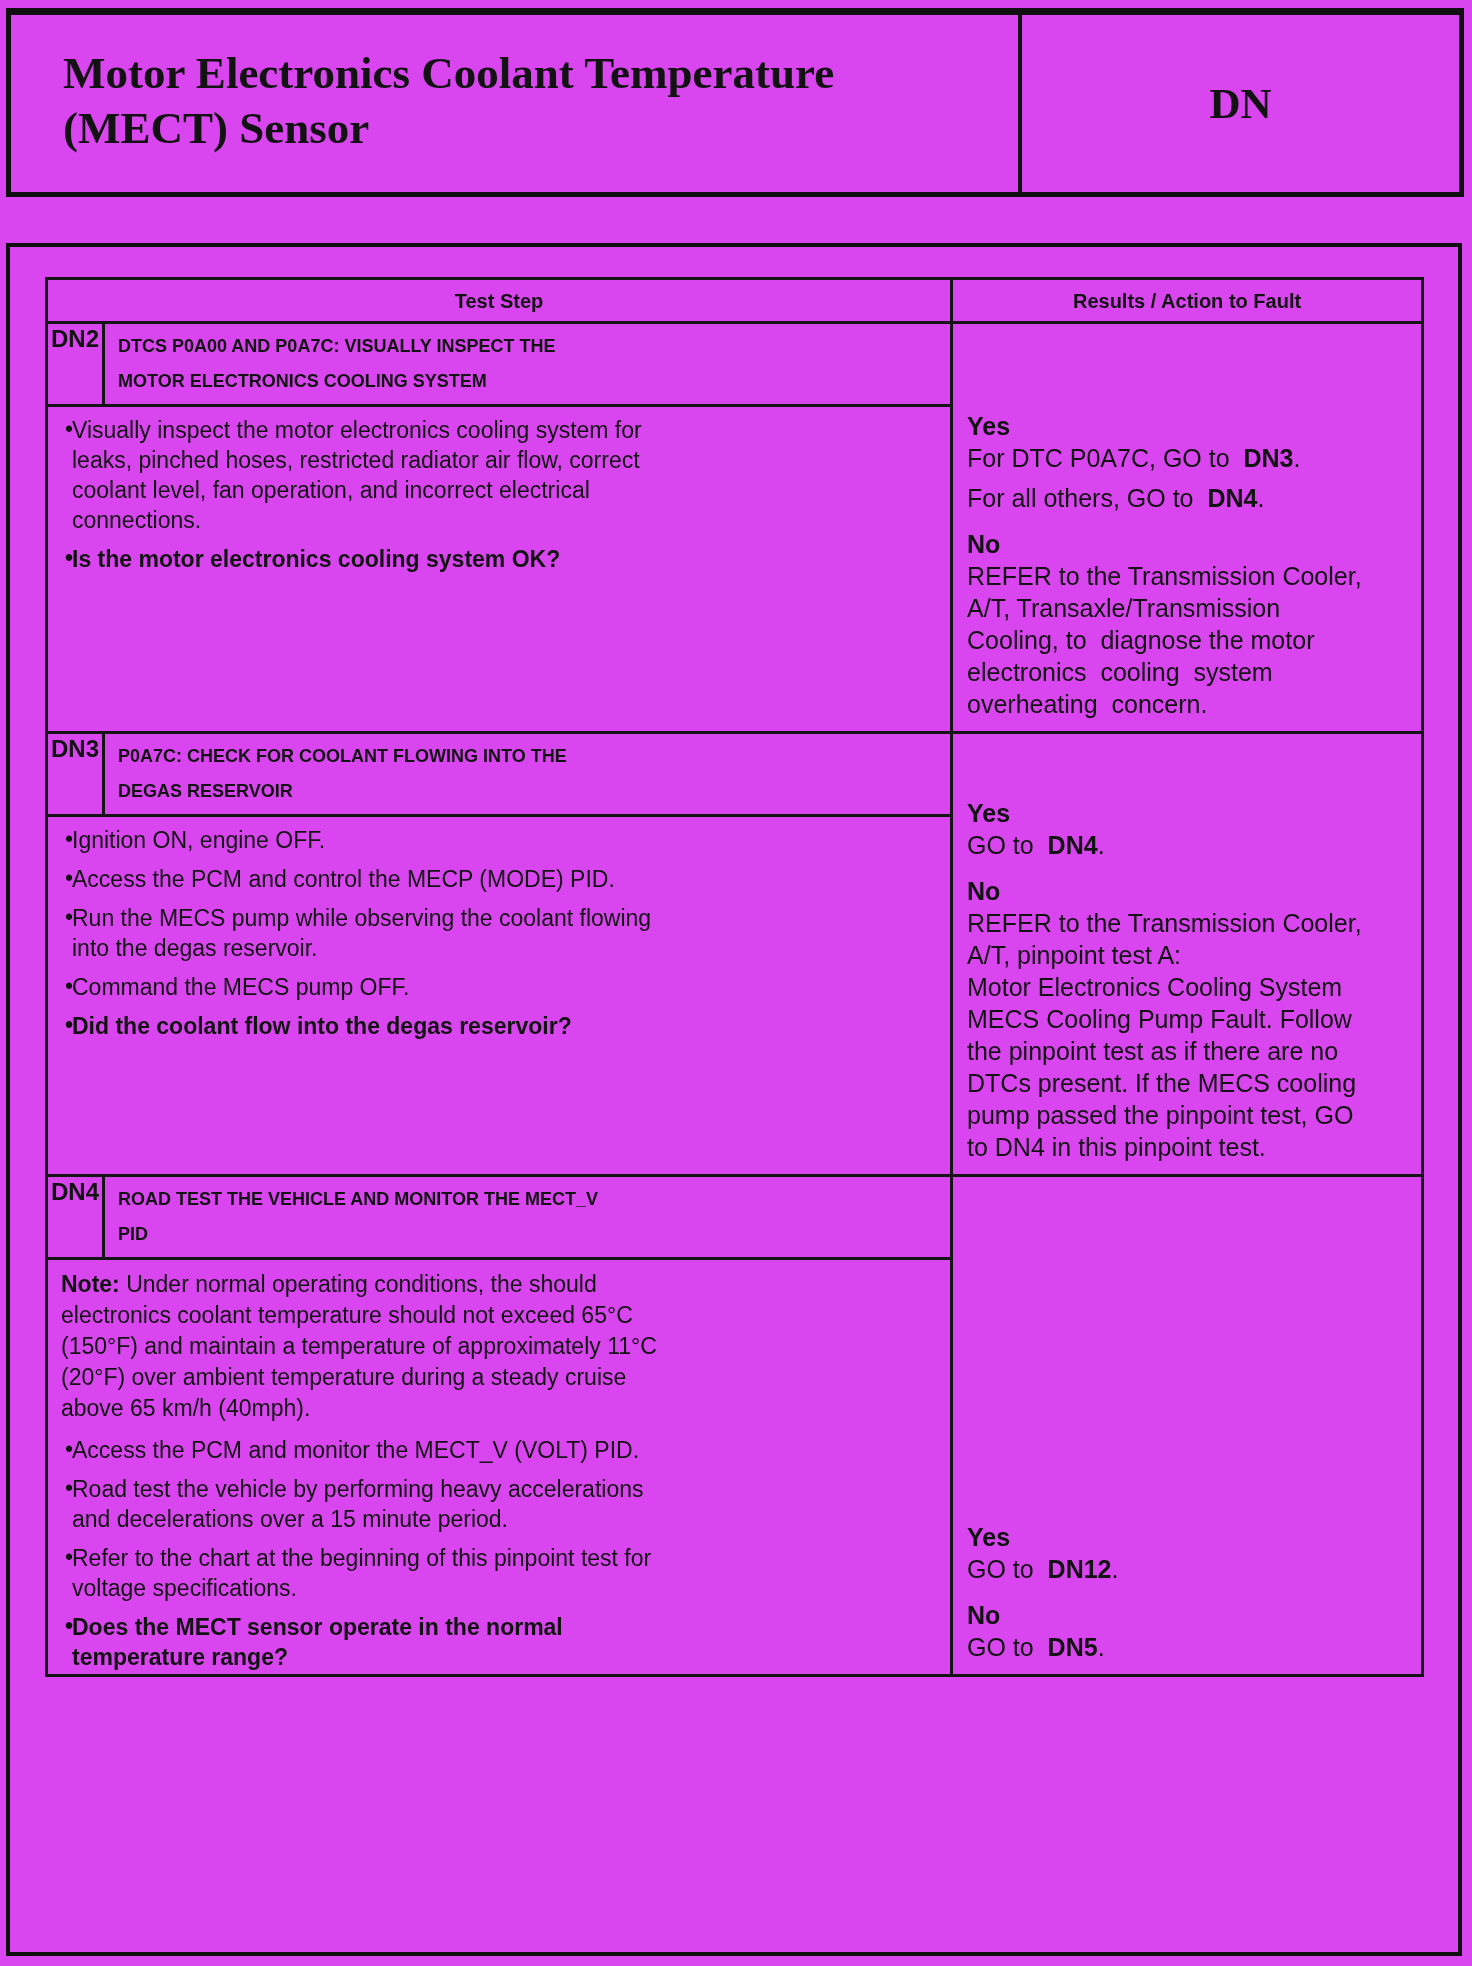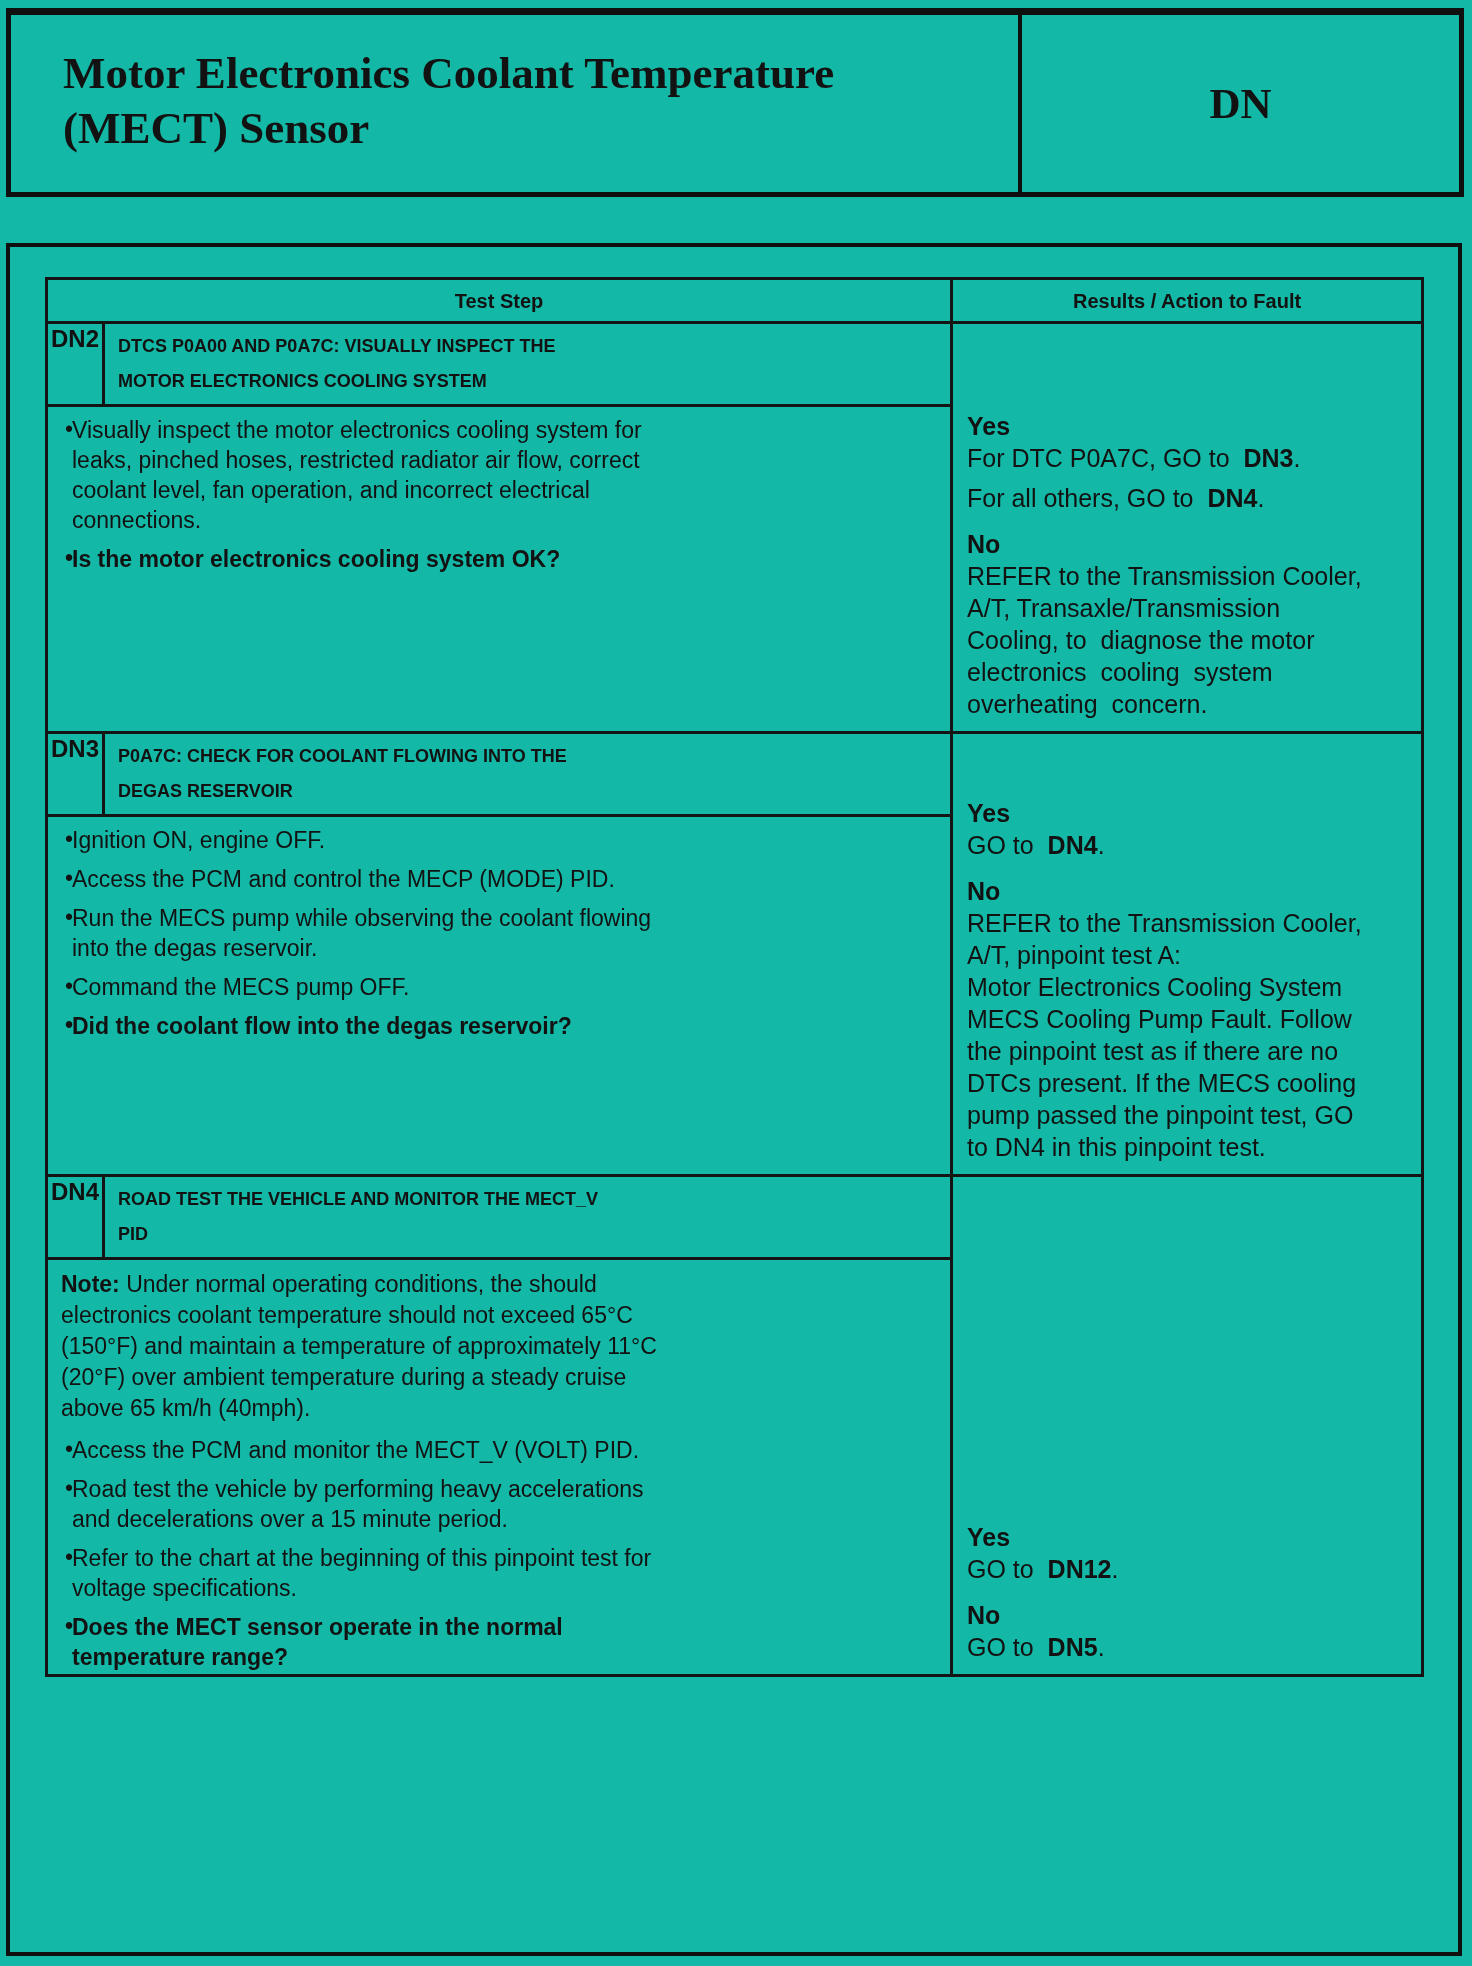--- a/index.html
+++ b/index.html
@@ -1,16 +1,16 @@
 <!DOCTYPE html>
 <html><head>
 <meta charset="utf-8">
 <style>
   html,body{margin:0;padding:0;background:#ffffff;}
-  .page{position:relative;width:1472px;height:1966px;background:#14b8a6;color:#121212;
+  .page{position:relative;width:1472px;height:1966px;background:#d946ef;color:#121212;
         font-family:"Liberation Sans",sans-serif;overflow:hidden;}
 
   
   .hdr-box{position:absolute;left:6px;top:8px;width:1448px;height:177px;
            border:5px solid #0f0f0f;border-top-width:7px;display:flex;}
   .hdr-left{width:1007px;border-right:4px solid #0f0f0f;}
   .hdr-title{font-family:"Liberation Serif",serif;font-weight:bold;font-size:45px;
              line-height:55px;padding:31px 0 0 52px;}
   .hdr-right{flex:1;display:flex;align-items:center;justify-content:center;}
   .hdr-code{font-family:"Liberation Serif",serif;font-weight:bold;font-size:43px;}

